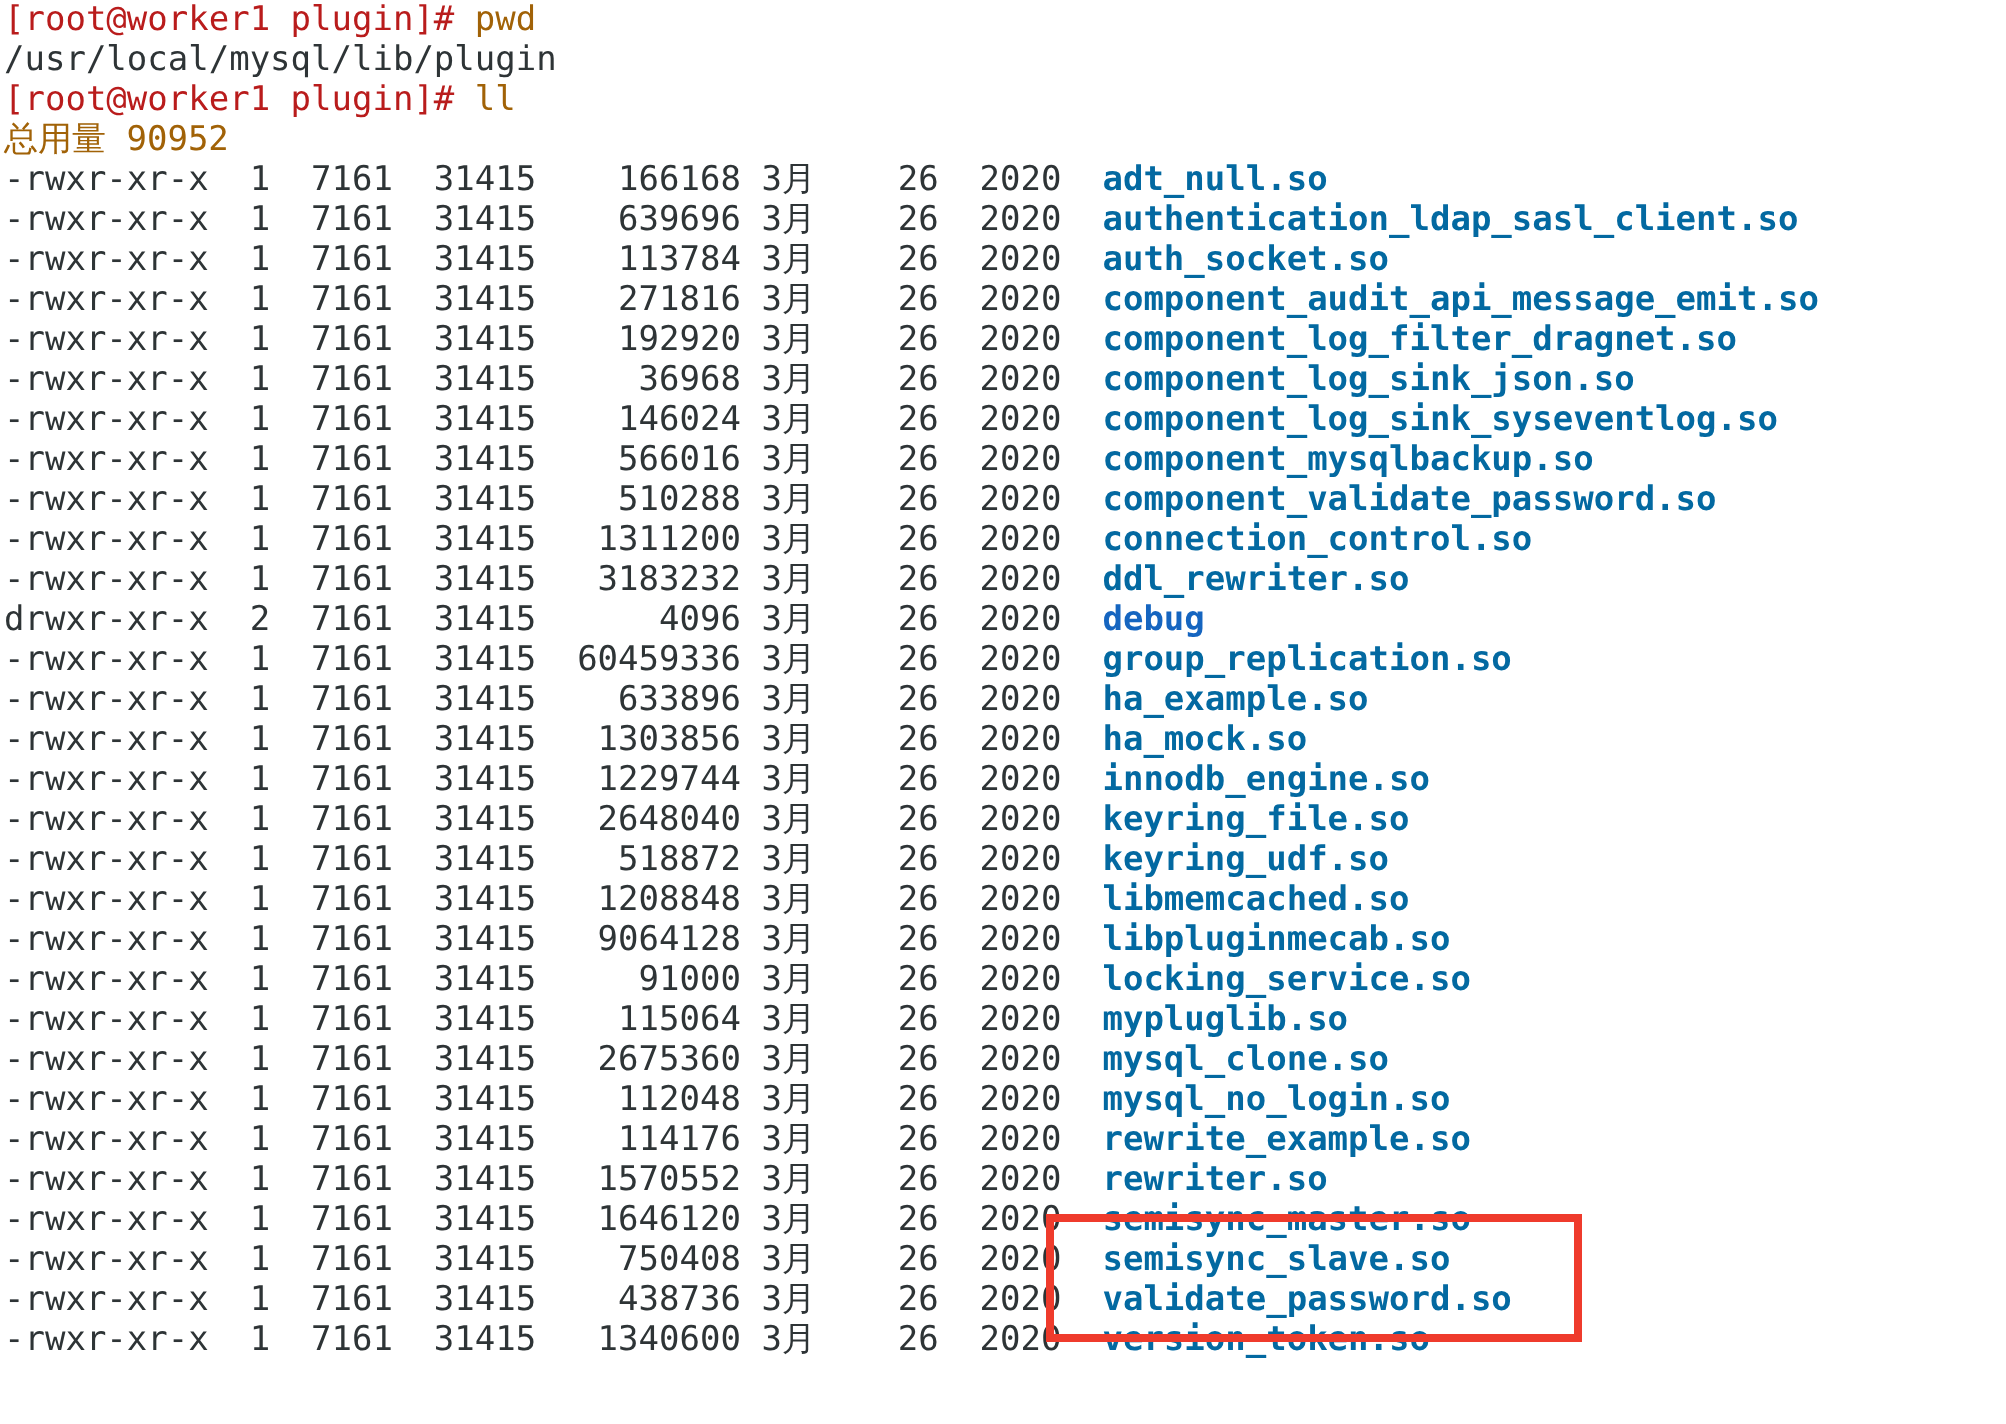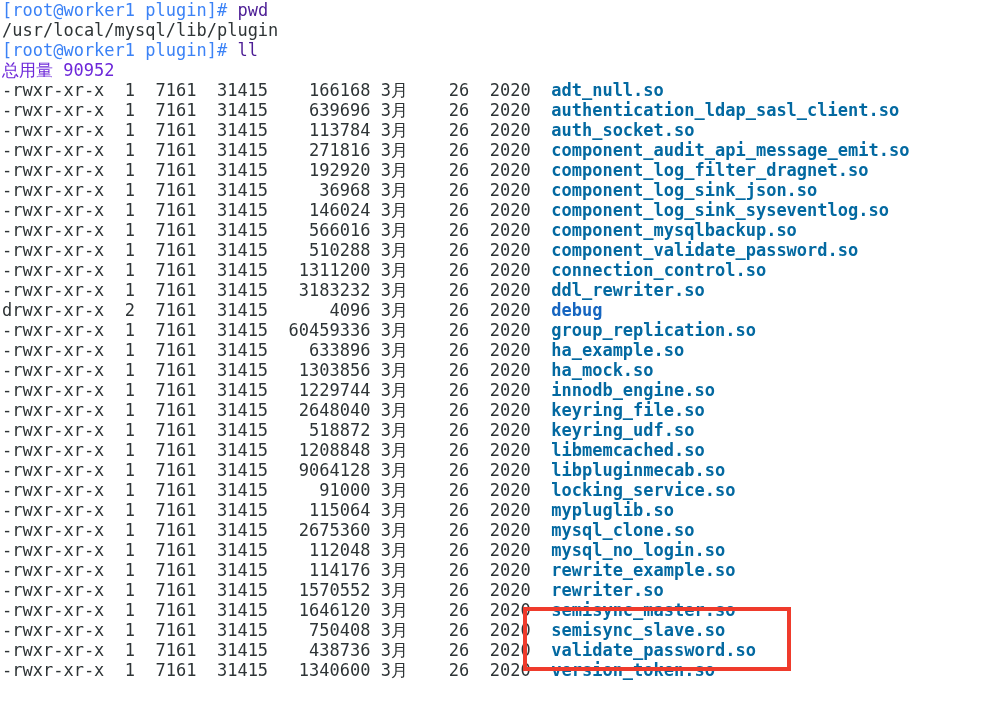--- a/index.html
+++ b/index.html
@@ -12,26 +12,26 @@
     font-family: "DejaVu Sans Mono", "Liberation Mono", "Consolas", monospace;
     font-size: 17px;
     line-height: 20px;
     color: #2e3436;
   }
   .terminal {
     padding: 0 2px;
     white-space: pre;
     position: relative;
   }
-  .prompt-host { color: #3b82f6; }
-  .cmd        { color: #4c1d95; }
+  .prompt-host { color: #b91c1c; }
+  .cmd        { color: #a16207; }
   .line       { white-space: pre; }
   .fname      { font-weight: bold; color: #0369a1; }
   .fname-dir  { font-weight: bold; color: #1565c0; }
-  .summary    { color: #6d28d9; }
+  .summary    { color: #a16207; }
   .highlight-box {
      position:absolute;
      border: 4px solid #ef3b2c;
      pointer-events: none;
   }
 </style>
 </head>
 <body>
 
 <div class="terminal" id="term"><div class="line"><span class="prompt-host">[root@worker1 plugin]# </span><span class="cmd">pwd</span></div><div class="line">/usr/local/mysql/lib/plugin</div><div class="line"><span class="prompt-host">[root@worker1 plugin]# </span><span class="cmd">ll</span></div><div class="line summary">总用量 90952</div><div class="line"><span>-rwxr-xr-x  1  7161  31415    166168 3月    26  2020  </span><span class="fname">adt_null.so</span></div><div class="line"><span>-rwxr-xr-x  1  7161  31415    639696 3月    26  2020  </span><span class="fname">authentication_ldap_sasl_client.so</span></div><div class="line"><span>-rwxr-xr-x  1  7161  31415    113784 3月    26  2020  </span><span class="fname">auth_socket.so</span></div><div class="line"><span>-rwxr-xr-x  1  7161  31415    271816 3月    26  2020  </span><span class="fname">component_audit_api_message_emit.so</span></div><div class="line"><span>-rwxr-xr-x  1  7161  31415    192920 3月    26  2020  </span><span class="fname">component_log_filter_dragnet.so</span></div><div class="line"><span>-rwxr-xr-x  1  7161  31415     36968 3月    26  2020  </span><span class="fname">component_log_sink_json.so</span></div><div class="line"><span>-rwxr-xr-x  1  7161  31415    146024 3月    26  2020  </span><span class="fname">component_log_sink_syseventlog.so</span></div><div class="line"><span>-rwxr-xr-x  1  7161  31415    566016 3月    26  2020  </span><span class="fname">component_mysqlbackup.so</span></div><div class="line"><span>-rwxr-xr-x  1  7161  31415    510288 3月    26  2020  </span><span class="fname">component_validate_password.so</span></div><div class="line"><span>-rwxr-xr-x  1  7161  31415   1311200 3月    26  2020  </span><span class="fname">connection_control.so</span></div><div class="line"><span>-rwxr-xr-x  1  7161  31415   3183232 3月    26  2020  </span><span class="fname">ddl_rewriter.so</span></div><div class="line"><span>drwxr-xr-x  2  7161  31415      4096 3月    26  2020  </span><span class="fname-dir">debug</span></div><div class="line"><span>-rwxr-xr-x  1  7161  31415  60459336 3月    26  2020  </span><span class="fname">group_replication.so</span></div><div class="line"><span>-rwxr-xr-x  1  7161  31415    633896 3月    26  2020  </span><span class="fname">ha_example.so</span></div><div class="line"><span>-rwxr-xr-x  1  7161  31415   1303856 3月    26  2020  </span><span class="fname">ha_mock.so</span></div><div class="line"><span>-rwxr-xr-x  1  7161  31415   1229744 3月    26  2020  </span><span class="fname">innodb_engine.so</span></div><div class="line"><span>-rwxr-xr-x  1  7161  31415   2648040 3月    26  2020  </span><span class="fname">keyring_file.so</span></div><div class="line"><span>-rwxr-xr-x  1  7161  31415    518872 3月    26  2020  </span><span class="fname">keyring_udf.so</span></div><div class="line"><span>-rwxr-xr-x  1  7161  31415   1208848 3月    26  2020  </span><span class="fname">libmemcached.so</span></div><div class="line"><span>-rwxr-xr-x  1  7161  31415   9064128 3月    26  2020  </span><span class="fname">libpluginmecab.so</span></div><div class="line"><span>-rwxr-xr-x  1  7161  31415     91000 3月    26  2020  </span><span class="fname">locking_service.so</span></div><div class="line"><span>-rwxr-xr-x  1  7161  31415    115064 3月    26  2020  </span><span class="fname">mypluglib.so</span></div><div class="line"><span>-rwxr-xr-x  1  7161  31415   2675360 3月    26  2020  </span><span class="fname">mysql_clone.so</span></div><div class="line"><span>-rwxr-xr-x  1  7161  31415    112048 3月    26  2020  </span><span class="fname">mysql_no_login.so</span></div><div class="line"><span>-rwxr-xr-x  1  7161  31415    114176 3月    26  2020  </span><span class="fname">rewrite_example.so</span></div><div class="line"><span>-rwxr-xr-x  1  7161  31415   1570552 3月    26  2020  </span><span class="fname">rewriter.so</span></div><div class="line"><span>-rwxr-xr-x  1  7161  31415   1646120 3月    26  2020  </span><span class="fname">semisync_master.so</span></div><div class="line"><span>-rwxr-xr-x  1  7161  31415    750408 3月    26  2020  </span><span class="fname">semisync_slave.so</span></div><div class="line"><span>-rwxr-xr-x  1  7161  31415    438736 3月    26  2020  </span><span class="fname">validate_password.so</span></div><div class="line"><span>-rwxr-xr-x  1  7161  31415   1340600 3月    26  2020  </span><span class="fname">version_token.so</span></div><div class="highlight-box" style="left: 523px; top: 607px; width: 260px; height: 56px;"></div></div>

